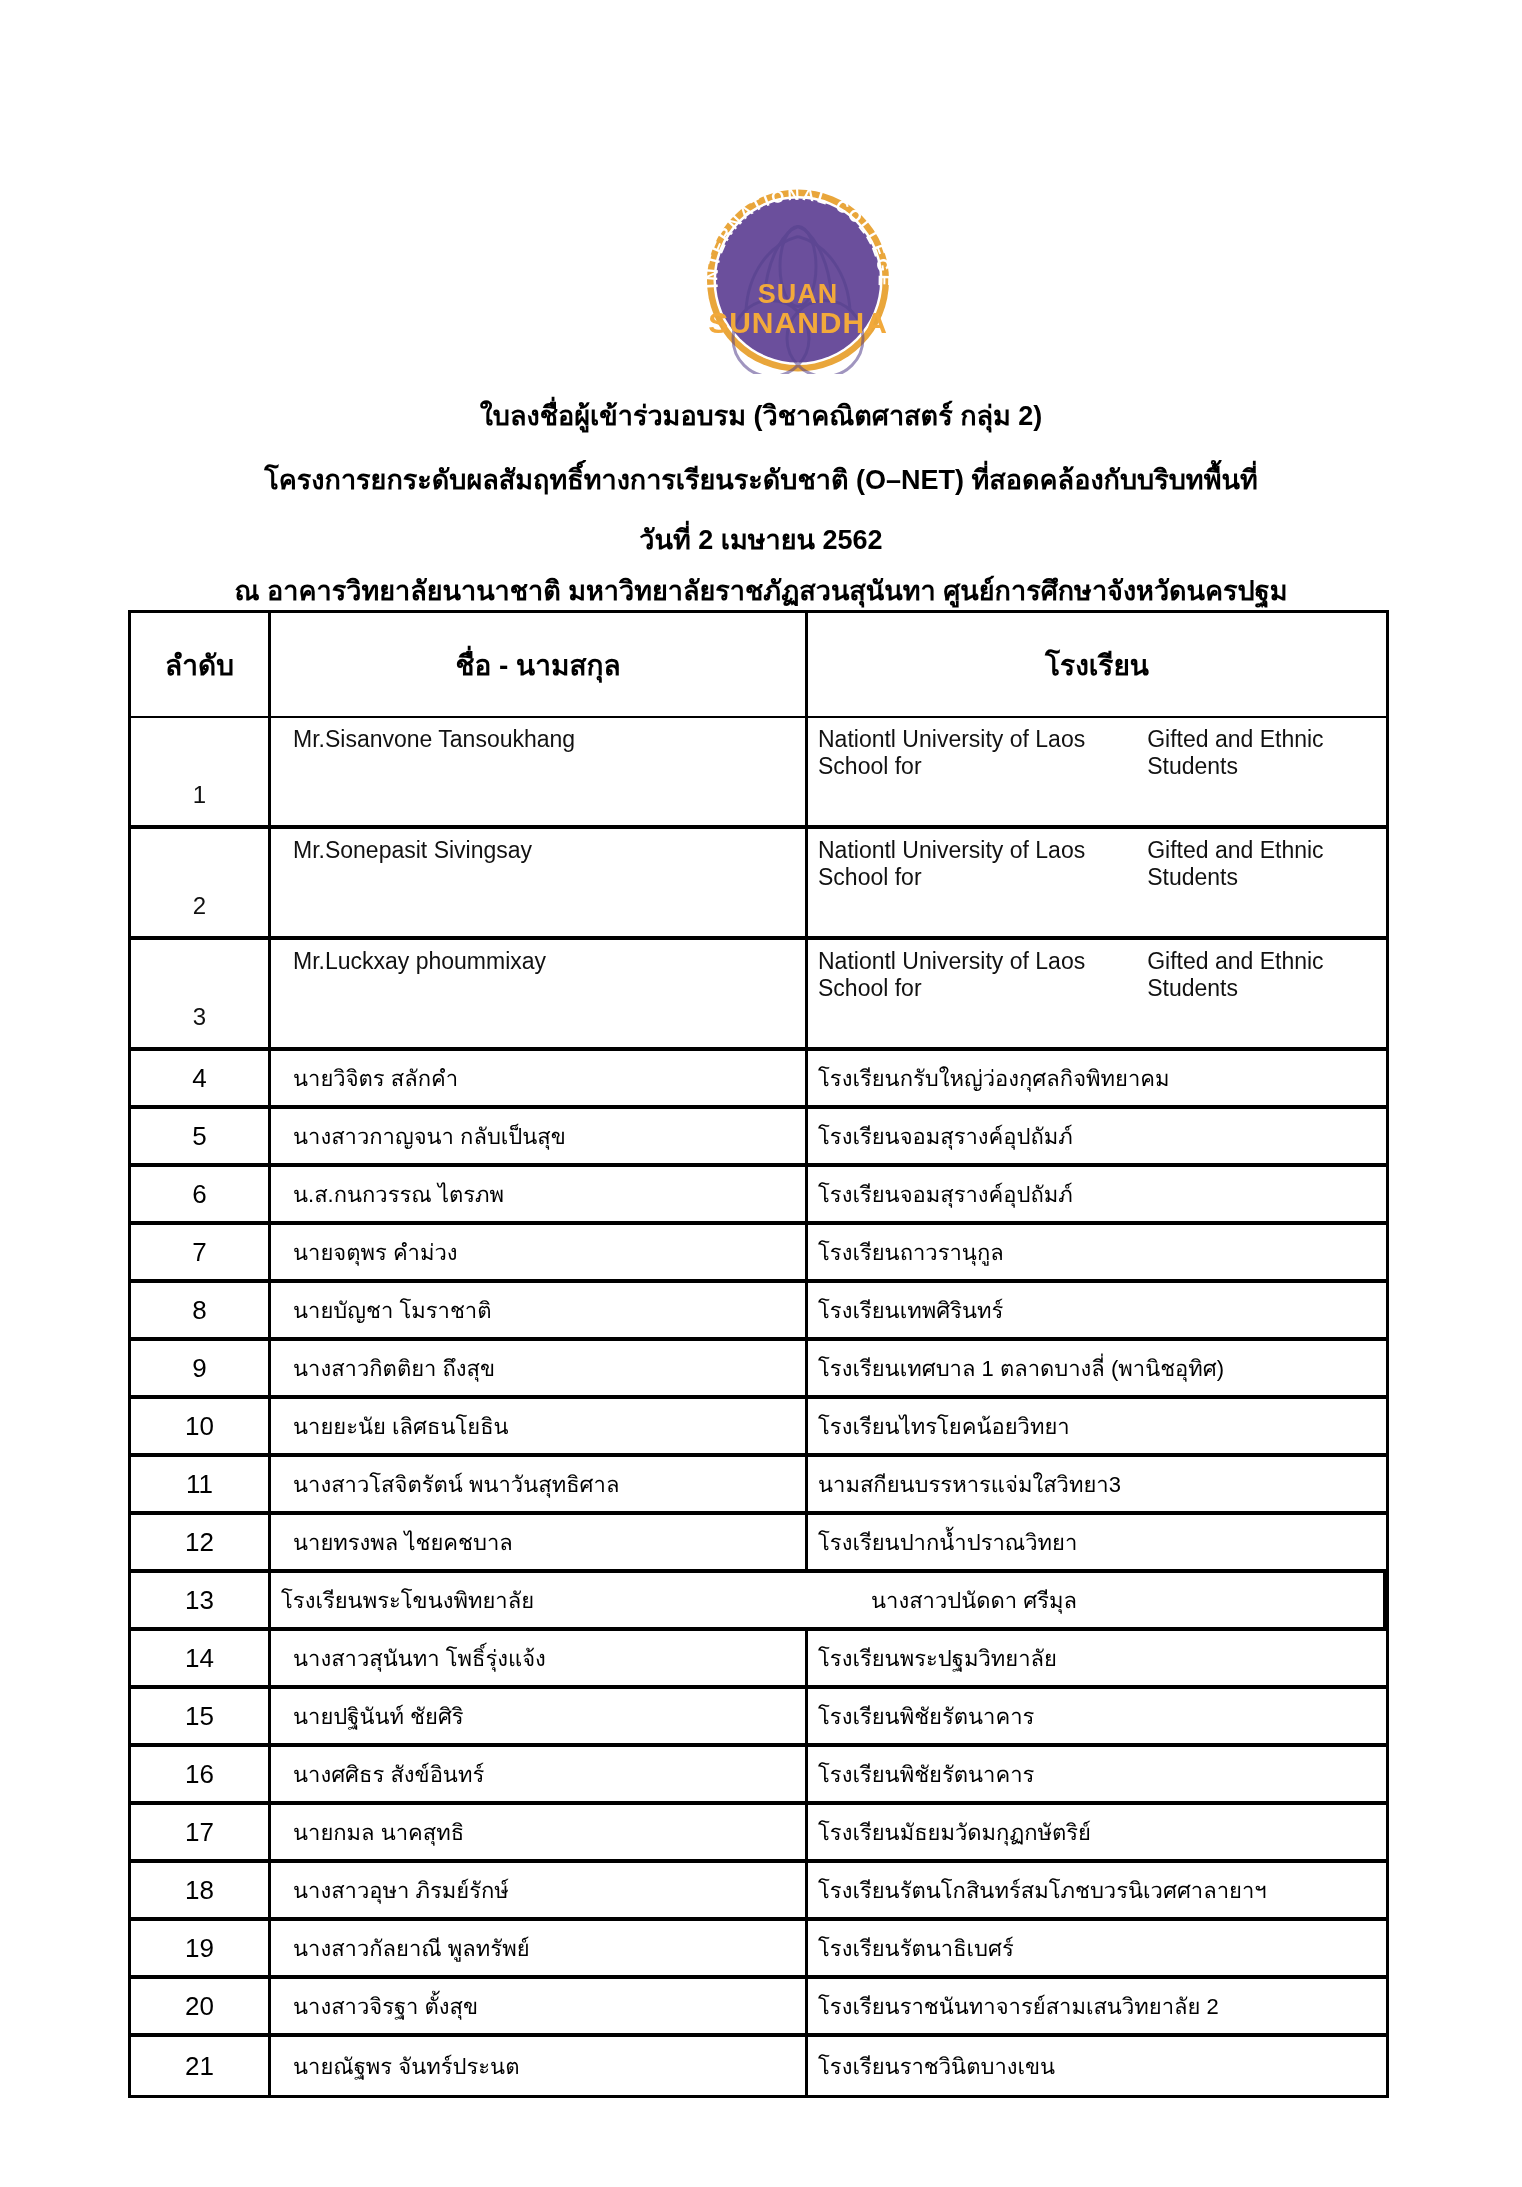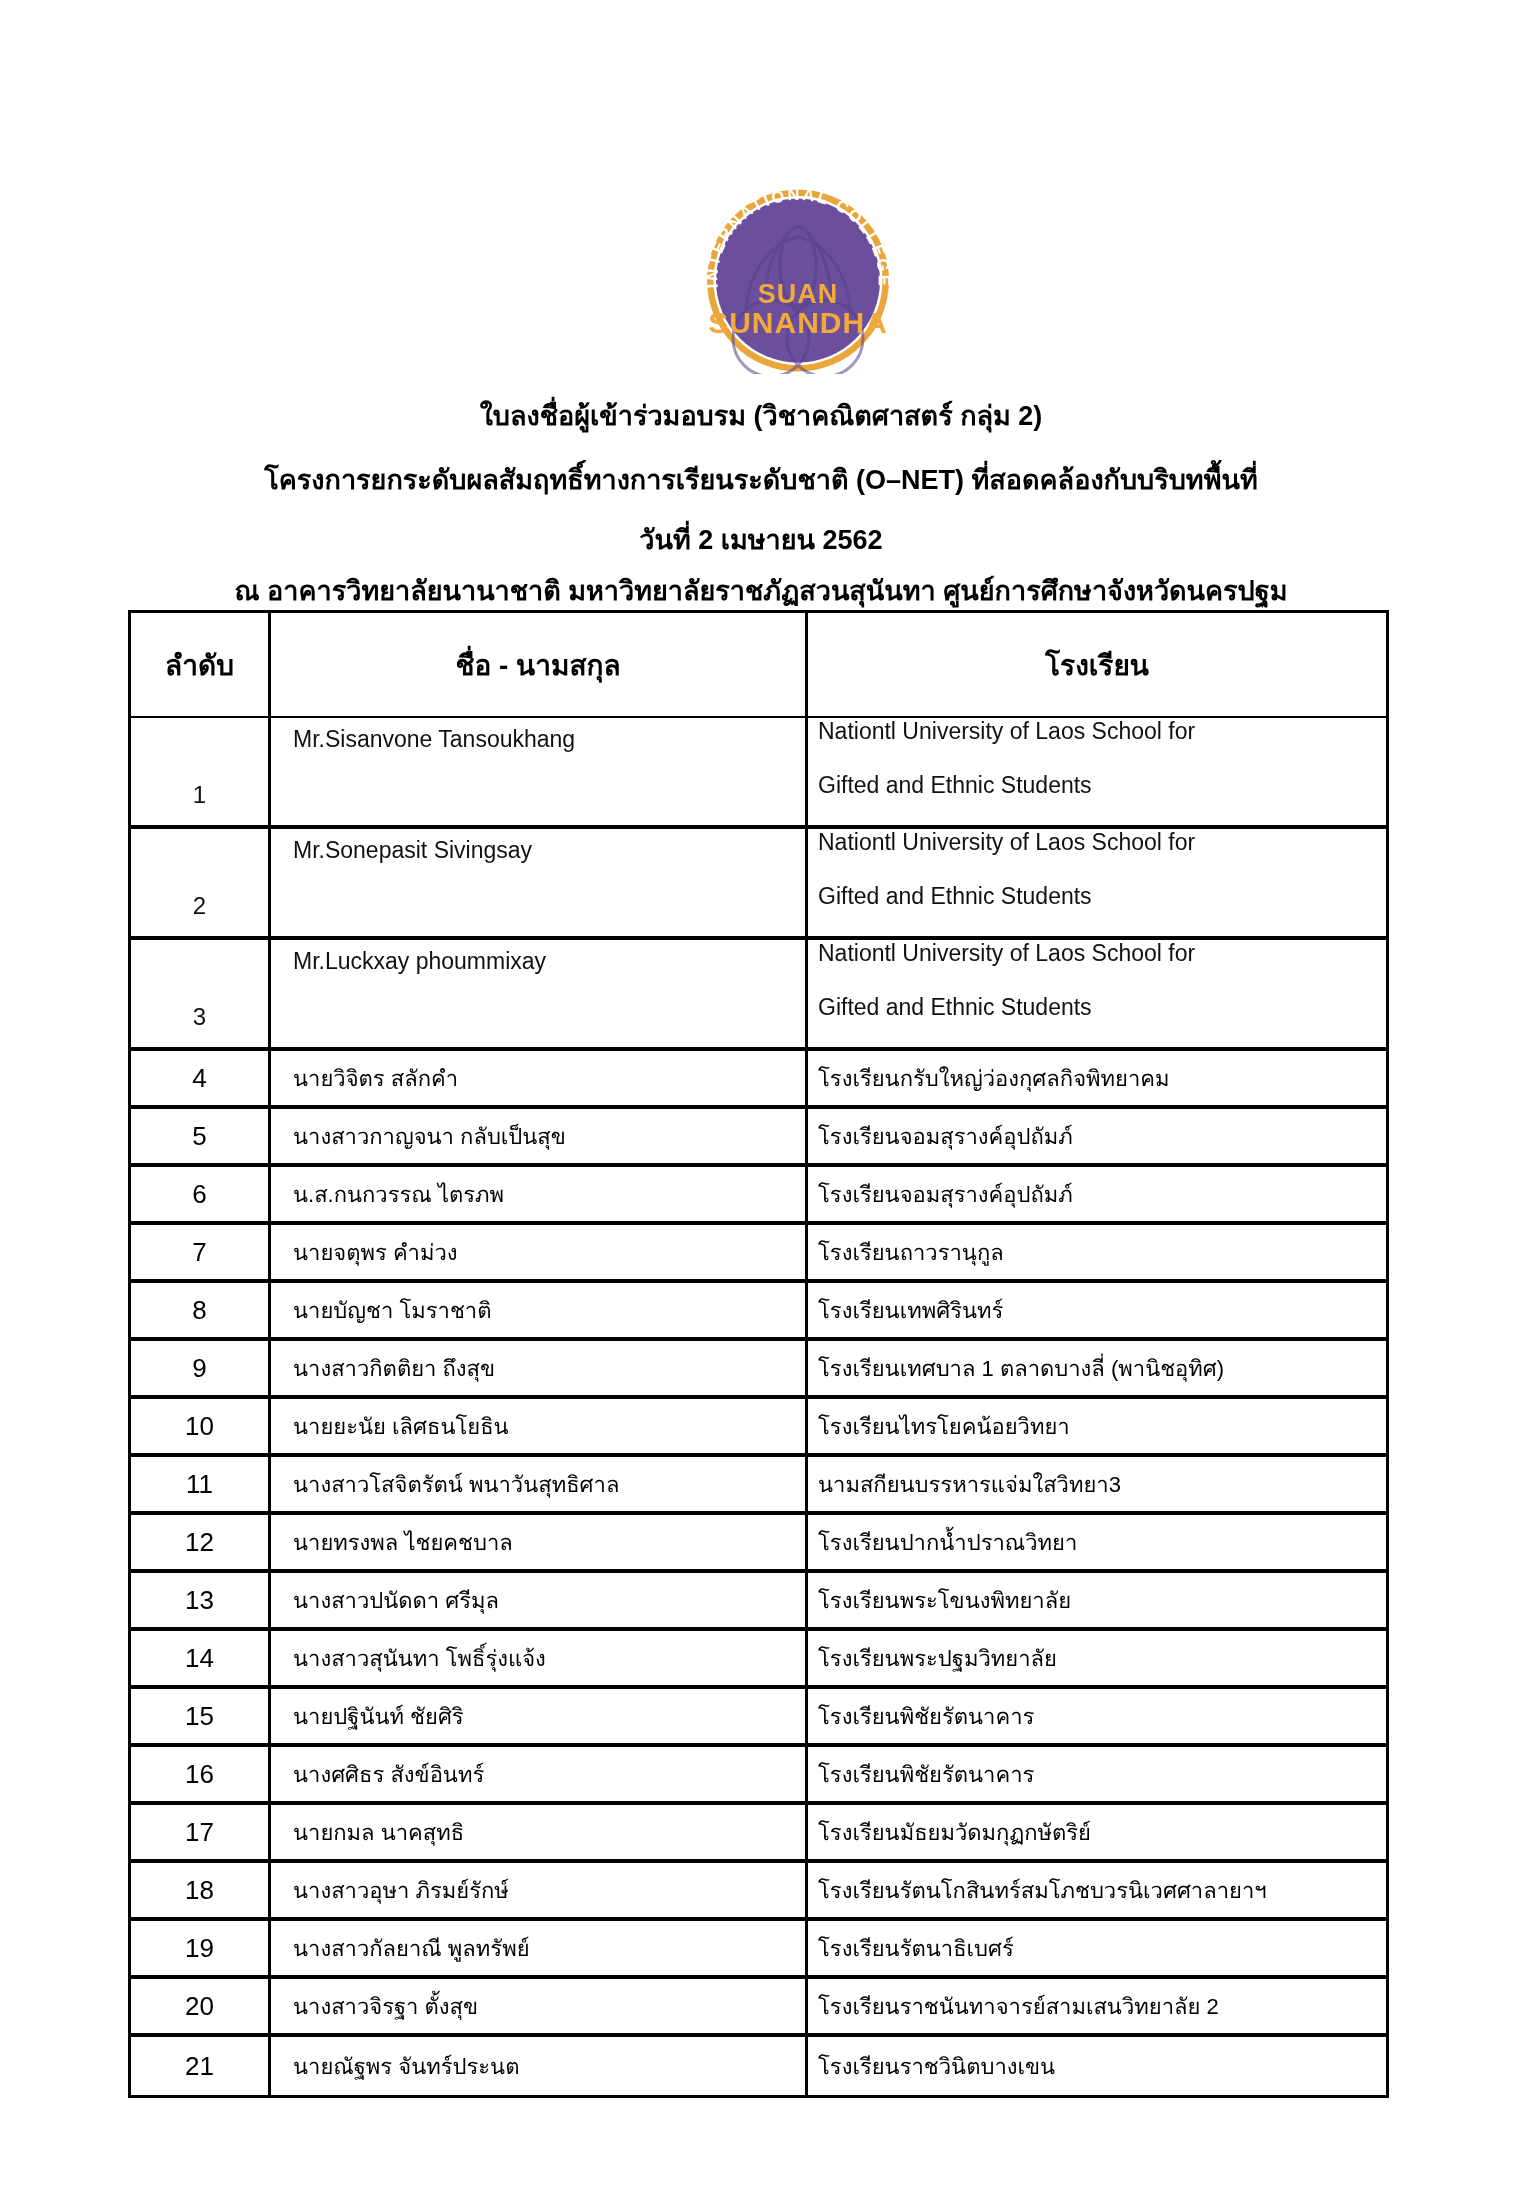--- a/index.html
+++ b/index.html
@@ -42,22 +42,22 @@
 
   .th { justify-content:center; font-weight:bold; font-size:28px; padding-left:0; }
 
   .thai { font-size:22px; }
   .num  { font-size:26px; }
   .latin { font-size:23px; color:#111; }
   .num-tall { font-size:24px; }
 
   .tall .c-no { align-items:flex-end; padding-bottom:16px; }
   .tall .c-name { align-items:flex-start; padding-top:8px; }
-  .tall .c-school { flex-direction:column; align-items:flex-start;
-                    justify-content:flex-start; row-gap:27px; }
+  .tall .c-school { align-items:flex-start;
+                    justify-content:flex-start; padding-top:8px; row-gap:27px; }
 </style>
 </head>
 <body>
 
 <div class="page">
 
   <div class="logo">
     <svg viewBox="-94 -93.5 188 187" xmlns="http://www.w3.org/2000/svg">
       <circle cx="0" cy="0" r="91" fill="#E9A63B"></circle>
       <circle cx="0" cy="0" r="84.5" fill="#FFFFFF"></circle>
@@ -230,25 +230,25 @@
             <span class="thai">นายทรงพล  ไชยคชบาล</span>
           </div>
           <div class="cell c-school">
             <div class="thai">โรงเรียนปากน้ำปราณวิทยา</div>
           </div>
         </div>
         <div class="trow r">
           <div class="cell c-no">
             <span class="num">13</span>
           </div>
+          <div class="cell c-school">
+            <div class="thai">โรงเรียนพระโขนงพิทยาลัย</div>
+          </div>
           <div class="cell c-name">
             <span class="thai">นางสาวปนัดดา  ศรีมุล</span>
-          </div>
-          <div class="cell c-school">
-            <div class="thai">โรงเรียนพระโขนงพิทยาลัย</div>
           </div>
         </div>
         <div class="trow r">
           <div class="cell c-no">
             <span class="num">14</span>
           </div>
           <div class="cell c-name">
             <span class="thai">นางสาวสุนันทา  โพธิ์รุ่งแจ้ง</span>
           </div>
           <div class="cell c-school">

